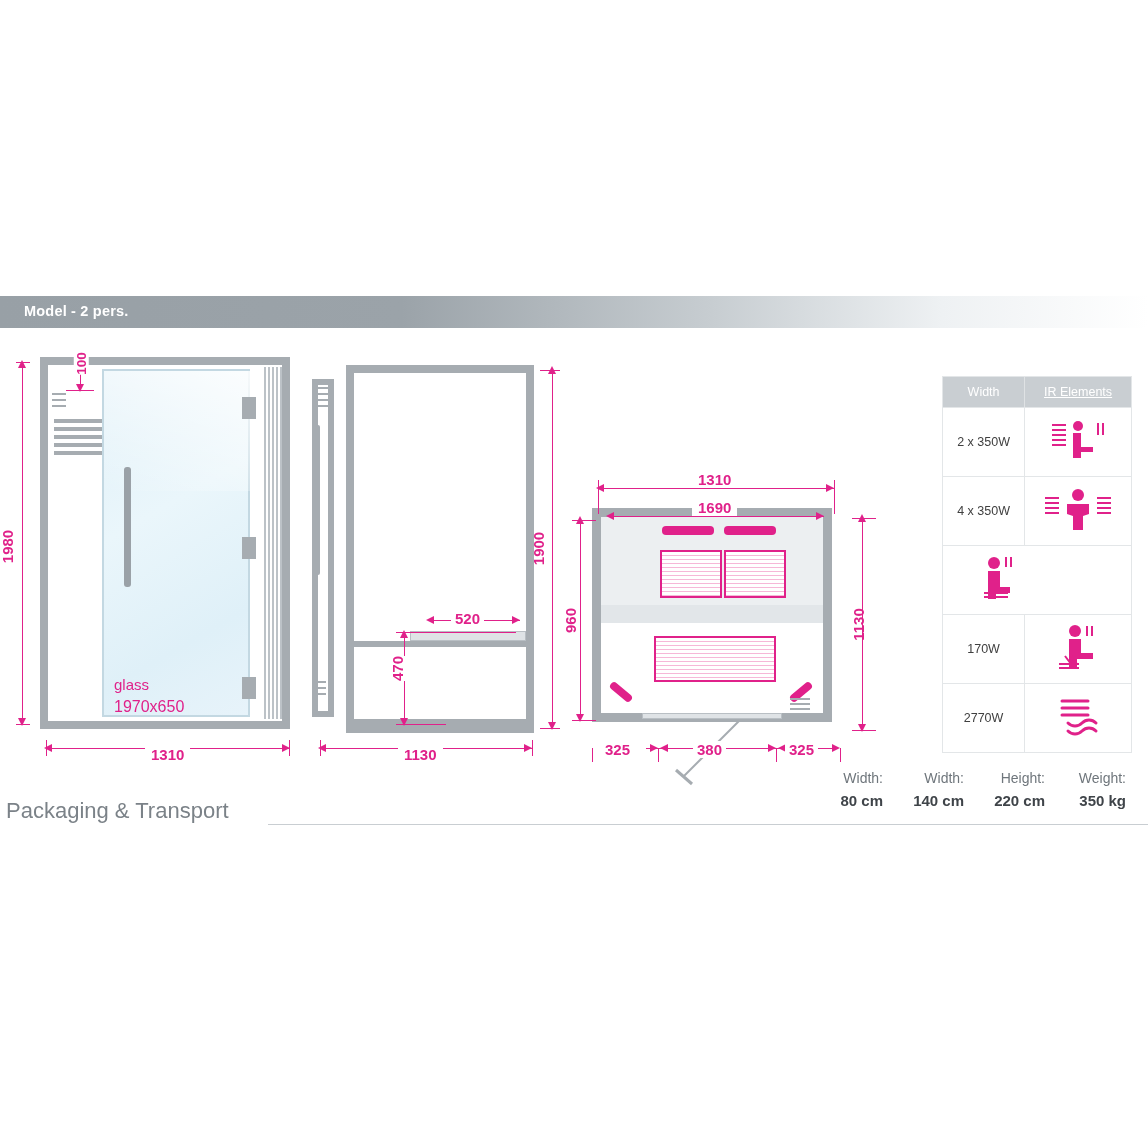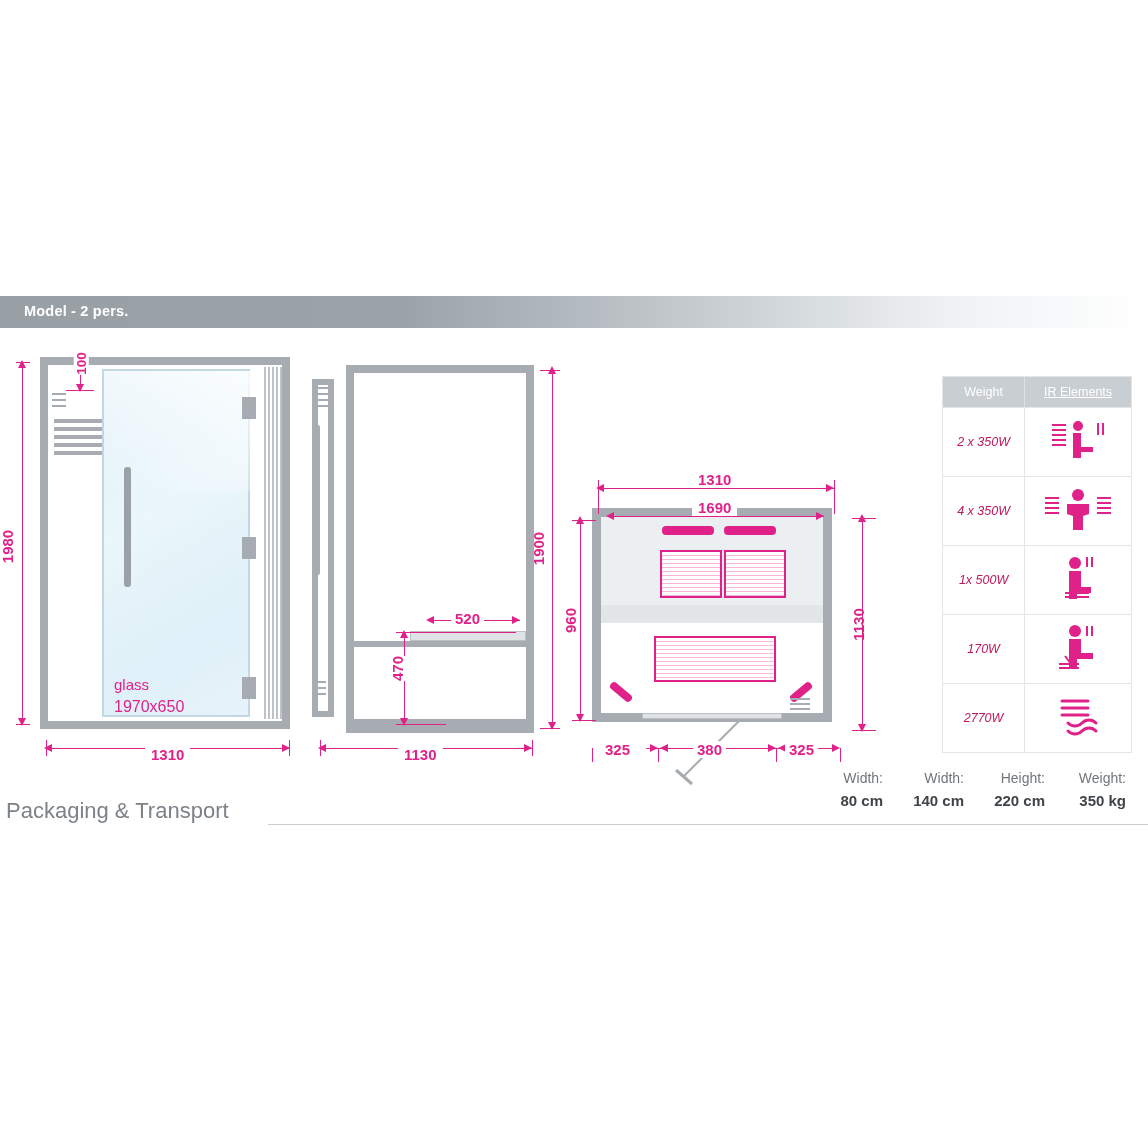--- a/index.html
+++ b/index.html
@@ -61,21 +61,21 @@
   .v3-corner{position:absolute;width:26px;height:8px;background:#e0218a;border-radius:4px;}
   .v3-door{position:absolute;left:50px;top:205px;width:140px;height:6px;background:#dfe3e6;border:1px solid #b9bfc4;box-sizing:border-box;}
 
   
   .tbl{position:absolute;left:942px;top:376px;width:190px;border:1px solid #e3e6e8;box-sizing:border-box;background:#fff;}
   .tbl-head{display:flex;background:#c9ced2;color:#fff;font-size:12.5px;}
   .tbl-head div{padding:8px 0;text-align:center;}
   .th-q{width:82px;border-right:1px solid #dfe2e4;}
   .th-e{width:107px;text-decoration:underline;}
   .trow{display:flex;border-top:1px solid #e3e6e8;height:68px;}
-  .td-q{width:82px;display:flex;align-items:center;justify-content:center;font-size:12.5px;color:#be185d;border-right:1px solid #e3e6e8;font-style:italic;}
+  .td-q{width:82px;display:flex;align-items:center;justify-content:center;font-size:12.5px;color:#404040;border-right:1px solid #e3e6e8;}
   .td-e{width:107px;display:flex;align-items:center;justify-content:center;}
 
   
   .spec{position:absolute;left:806px;top:770px;width:326px;}
   .spec-row{display:flex;}
   .spec-cell{width:81px;text-align:right;font-size:14px;color:#6f767c;padding-right:4px;box-sizing:border-box;}
   .spec-val{width:81px;text-align:right;font-size:15px;color:#3f4449;font-weight:bold;padding-right:4px;box-sizing:border-box;padding-top:6px;}
 </style>
 </head>
 <body>
@@ -238,21 +238,21 @@
   <div class="arw-r" style="left:832px;top:744px;"></div>
   <div class="magln" style="left:646px;top:748px;width:14px;height:1px;"></div>
   <div class="magln" style="left:660px;top:748px;width:118px;height:1px;"></div>
   <div class="magln" style="left:778px;top:748px;width:60px;height:1px;"></div>
   <div class="lbl" style="left:601px;top:741px;background:#fff;padding:0 4px;">325</div>
   <div class="lbl" style="left:693px;top:741px;background:#fff;padding:0 4px;">380</div>
   <div class="lbl" style="left:785px;top:741px;background:#fff;padding:0 4px;">325</div>
 
   <div class="tbl">
     <div class="tbl-head">
-      <div class="th-q">Weight</div>
+      <div class="th-q">Width</div>
       <div class="th-e">IR Elements</div>
     </div>
 
     <div class="trow">
       <div class="td-q">2 x 350W</div>
       <div class="td-e">
         <span>
           <svg width="60" height="46" viewBox="0 0 60 46">
             <g stroke="#e0218a" stroke-width="2" fill="none">
               <path d="M4 8h14M4 13h14M4 18h14M4 23h14M4 28h14"></path>
@@ -277,21 +277,20 @@
               <path d="M54 12h14M54 17h14M54 22h14M54 27h14"></path>
             </g>
             <circle cx="35" cy="9" r="6" fill="#e0218a"></circle>
             <path d="M24 18h22v10l-6 2v14h-10V30l-6-2z" fill="#e0218a"></path>
           </svg>
         </span>
       </div>
     </div>
 
     <div class="trow">
-      <div class="td-q">1x 500W</div>
       <div class="td-e">
         <span>
           <svg width="50" height="46" viewBox="0 0 50 46">
             <circle cx="22" cy="8" r="6" fill="#e0218a"></circle>
             <path d="M16 16h12v16h10v6H24v6h-8z" fill="#e0218a"></path>
             <g stroke="#e0218a" stroke-width="2" fill="none">
               <path d="M34 2v10M39 2v10"></path>
               <path d="M12 38h24M12 42h24"></path>
             </g>
           </svg>

